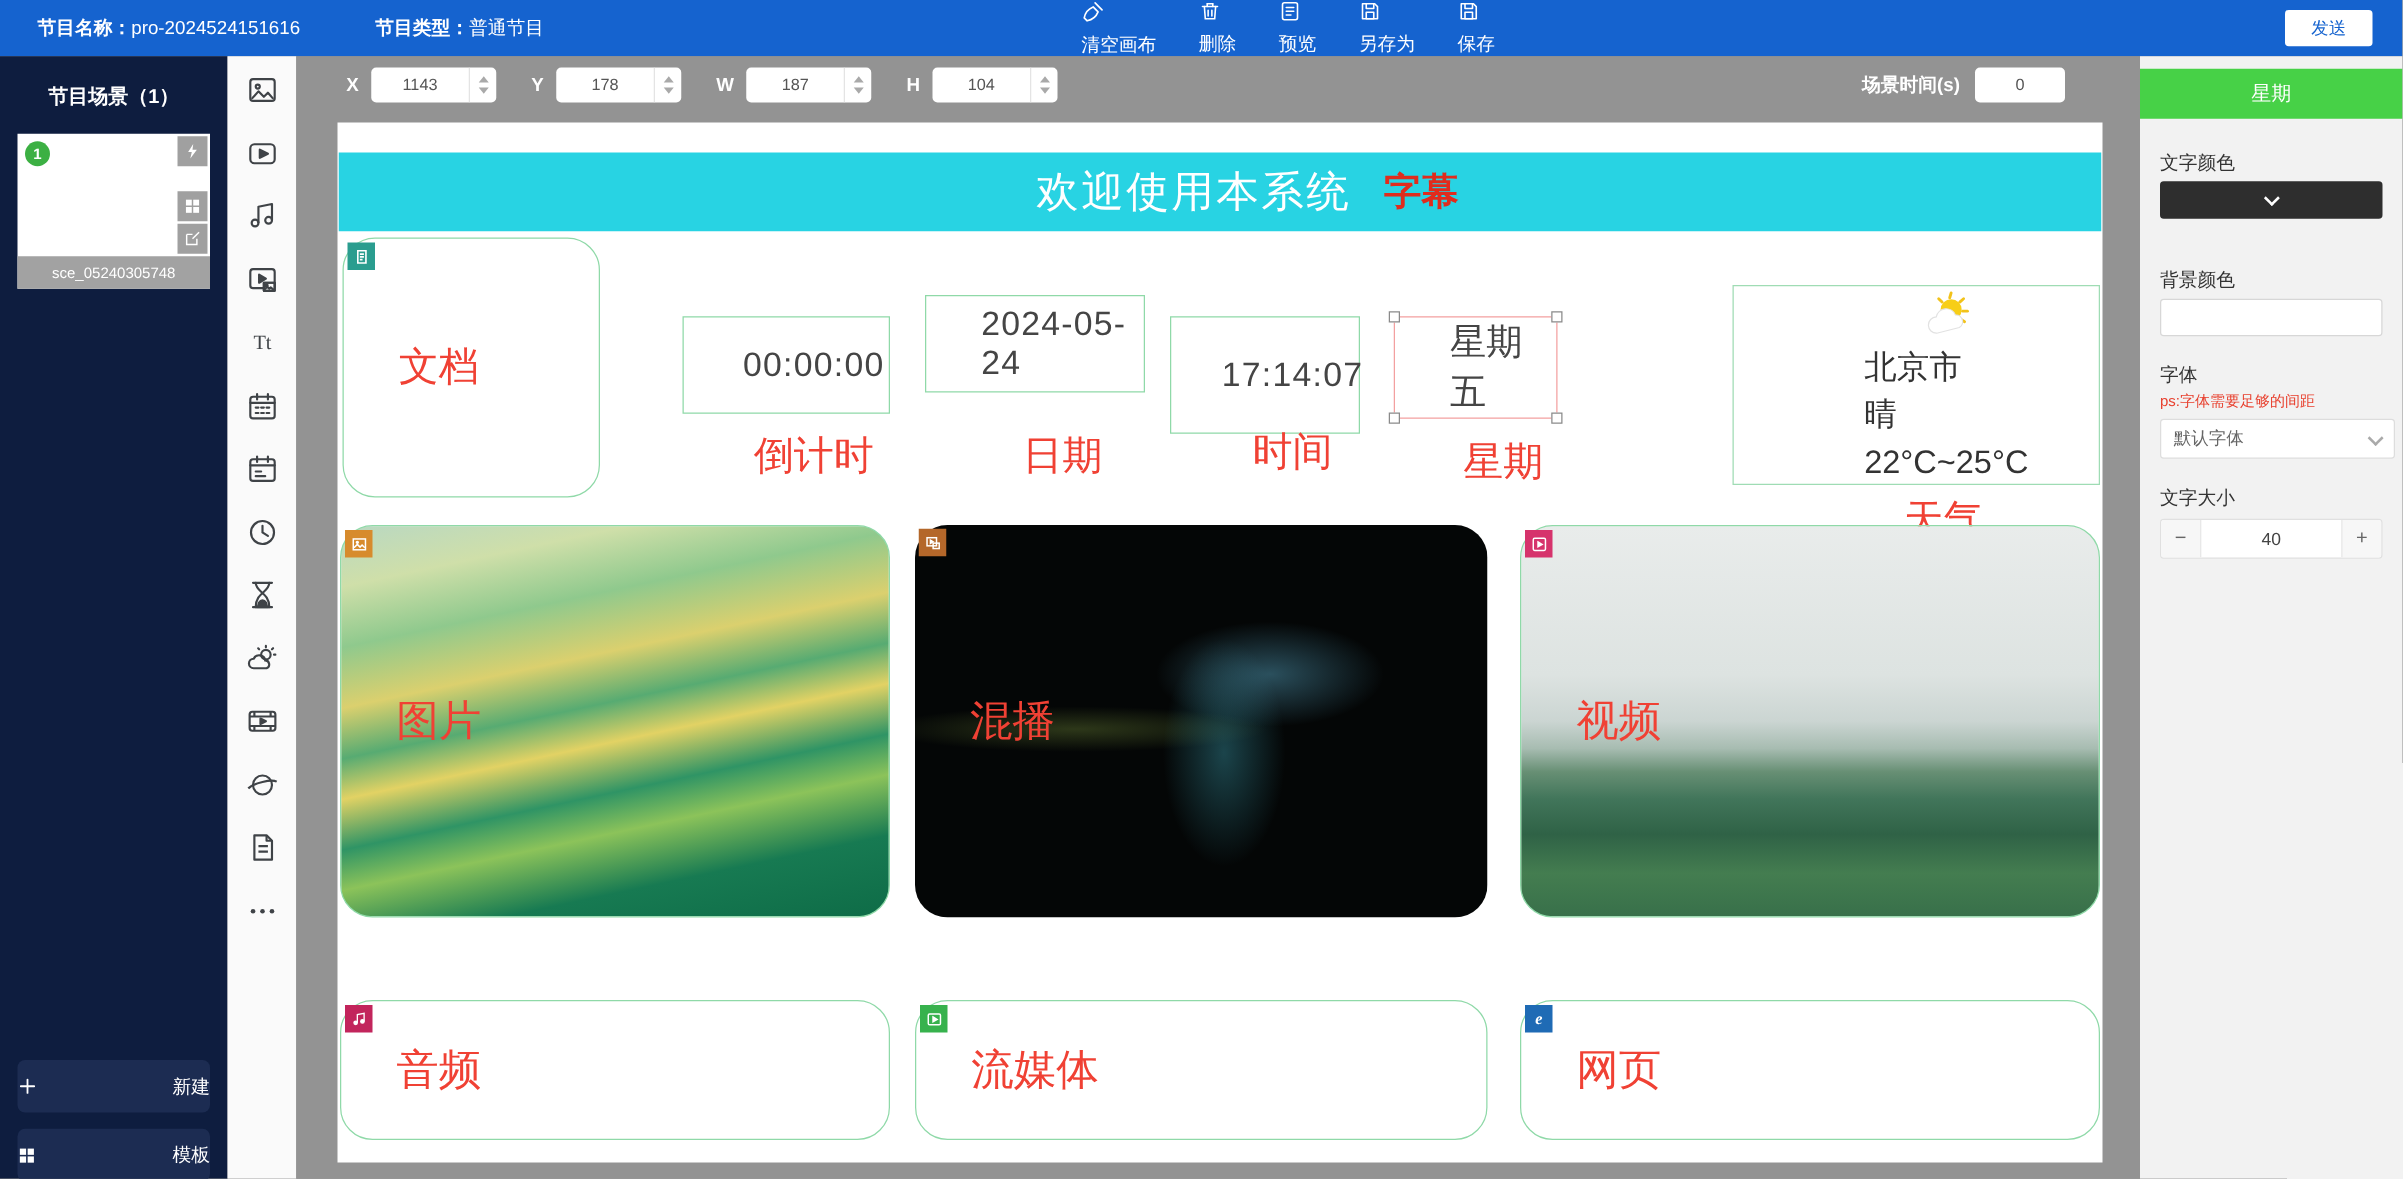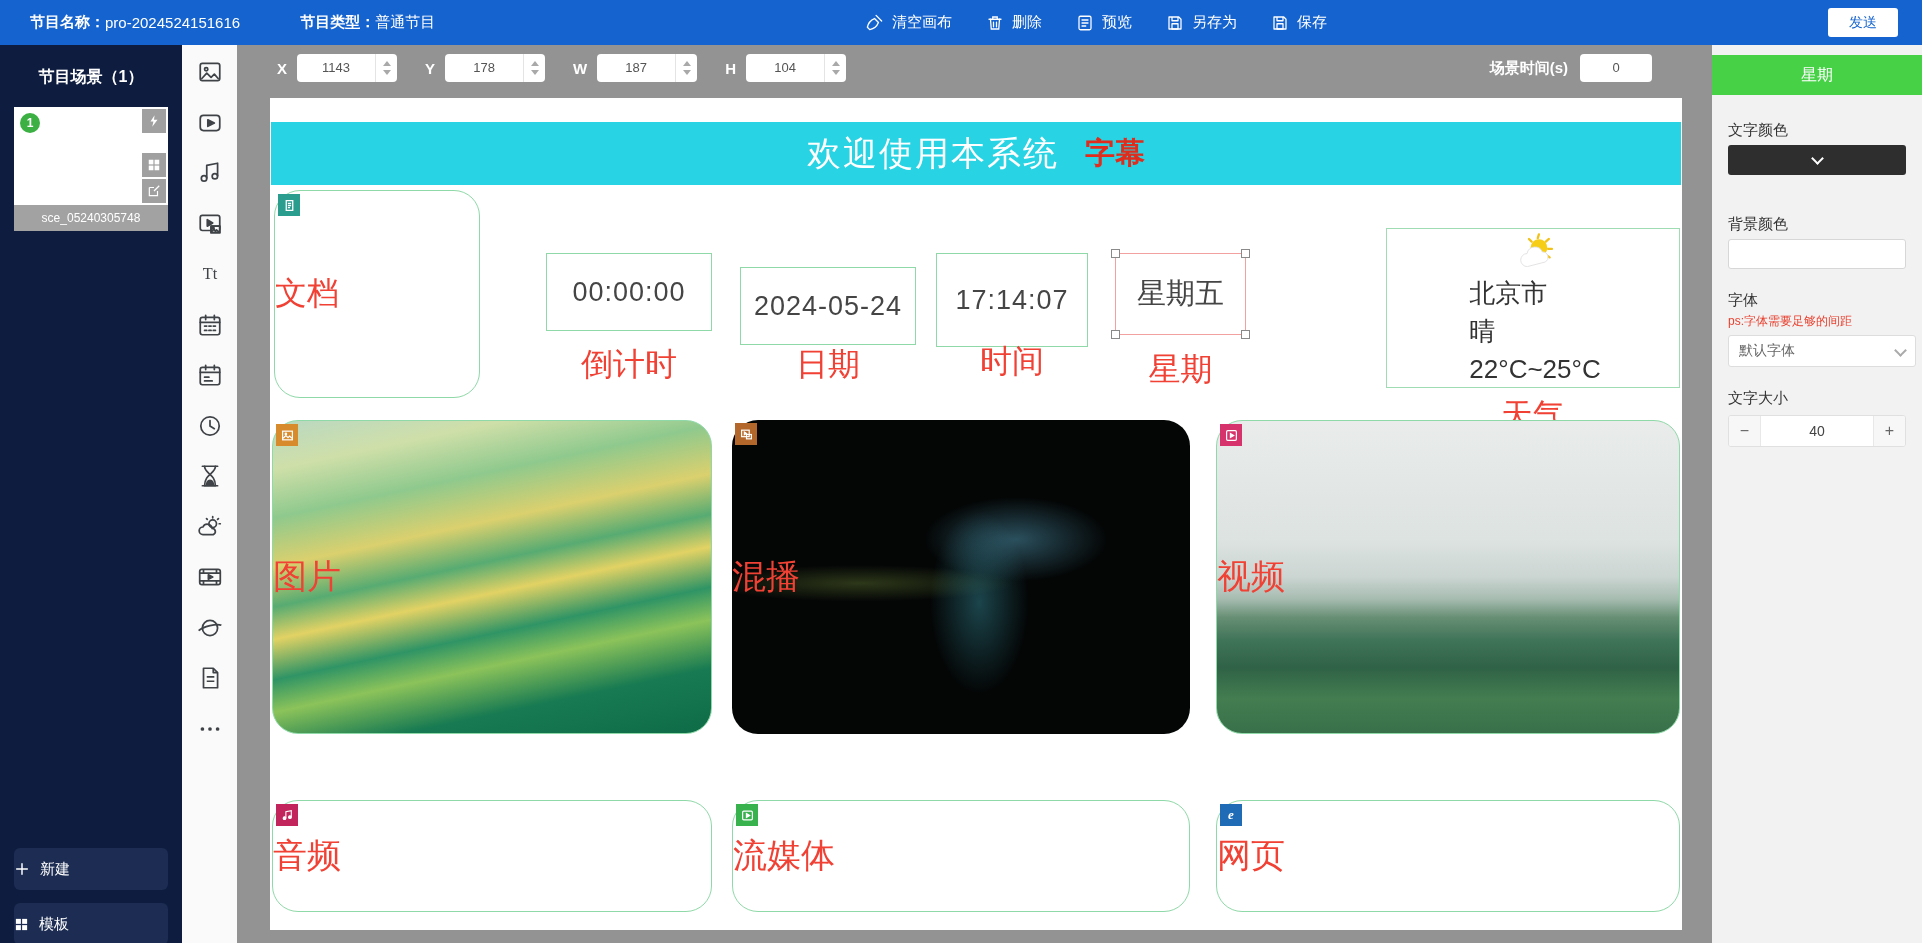--- a/index.html
+++ b/index.html
@@ -7,42 +7,42 @@
     font-family:"Liberation Sans","DejaVu Sans",sans-serif; }
   #app { position:relative; width:1922px; height:943px; }
 
   
   .topbar { position:absolute; left:0; top:0; width:1922px; height:45px;
     background:#1563cf; display:flex; align-items:center; color:#fff; font-size:15px; }
   .tb-left { display:flex; align-items:center; margin-left:30px; white-space:nowrap; }
   .tb-label { font-weight:bold; }
   .tb-value { margin-right:60px; }
   .tb-actions { position:absolute; left:865px; top:0; height:45px; display:flex; align-items:center; gap:34px; }
-  .tb-action { display:flex; align-items:center; gap:8px; cursor:pointer; }
+  .tb-action { display:flex; gap:8px; cursor:pointer;flex-direction:column; }
   .tb-action svg { display:block; }
   .send-btn { position:absolute; right:24px; top:8px; width:70px; height:29px; background:#fff;
     color:#1563cf; font-size:14px; border:none; border-radius:3px; display:flex;
     align-items:center; justify-content:center; cursor:pointer; }
 
   
   .sidebar { position:absolute; left:0; top:45px; width:182px; height:898px; background:#0e1d3f; }
   .sb-header { color:#fff; font-weight:bold; font-size:16px; text-align:center; padding-top:22px; }
   .scene-card { position:absolute; left:14px; top:62px; width:154px; height:124px; background:#fff; }
   .scene-badge { position:absolute; left:6px; top:6px; width:20px; height:20px; border-radius:50%;
     background:#3cb043; color:#fff; font-size:12px; font-weight:bold; display:flex;
     align-items:center; justify-content:center; }
   .scene-icons-top { position:absolute; right:2px; top:2px; }
   .scene-icons-bottom { position:absolute; right:2px; bottom:28px; display:flex; flex-direction:column; gap:2px; }
   .scene-ic { width:24px; height:24px; background:rgba(150,150,150,.9); display:flex;
     align-items:center; justify-content:center; cursor:pointer; }
   .scene-name { position:absolute; left:0; bottom:0; width:154px; height:26px; background:#a2a2a2;
     color:#fff; font-size:12px; display:flex; align-items:center; justify-content:center; }
   .sb-btn { position:absolute; left:14px; width:154px; height:42px; background:#1c2c52; border:none;
     border-radius:6px; color:#fff; font-size:15px; display:flex; align-items:center;
-    justify-content:flex-start; gap:10px; cursor:pointer; }
+    justify-content:space-between; gap:26px; cursor:pointer; }
   .sb-btn.new { top:803px; }
   .sb-btn.tpl { top:858px; }
 
   
   .toolstrip { position:absolute; left:182px; top:45px; width:55px; height:898px; background:#fafafa;
     display:flex; flex-direction:column; align-items:center; padding-top:14px; gap:16.5px; }
   .tool { width:34px; height:34px; display:flex; align-items:flex-start; justify-content:center;
     color:#3f4347; cursor:pointer; }
   .tool svg { display:block; }
 
@@ -58,21 +58,21 @@
   .tri-up { width:0; height:0; border-left:4px solid transparent; border-right:4px solid transparent;
     border-bottom:5px solid #a9a9a9; }
   .tri-down { width:0; height:0; border-left:4px solid transparent; border-right:4px solid transparent;
     border-top:5px solid #a9a9a9; }
   .scene-time { margin-left:auto; display:flex; align-items:center; gap:12px; margin-right:60px; }
   .time-input { width:72px; height:28px; background:#fff; border-radius:4px; color:#555;
     font-size:13px; font-weight:normal; text-align:center; line-height:28px; }
 
   
   .canvas { position:absolute; left:33px; top:53px; width:1412px; height:832px; background:#fff; }
-  .abs { position:absolute; }
+  .abs { position:absolute;padding-left:44px; }
   .marquee { left:1px; top:24px; width:1410px; height:63px; background:#28d3e3; display:flex;
     align-items:center; justify-content:center; gap:26px; }
   .marquee .m-text { color:#fff; font-size:34px; letter-spacing:2px; }
   .marquee .m-tag { color:#e02c1d; font-size:30px; font-weight:bold; }
   .gbox { border:1px solid #8fd9a8; background:#fff; }
   .wlabel { color:#f04134; font-size:32px; font-weight:500; text-align:center; }
   .wvalue { color:#454545; display:flex; align-items:center; justify-content:center; height:100%; }
   .center-red { display:flex; align-items:center; justify-content:flex-start; color:#f04134;
     font-size:34px; font-weight:500;border-radius:26px; }
   .badge { position:absolute; left:3px; top:3px; width:22px; height:22px; display:flex;
@@ -384,21 +384,21 @@
             </svg>
         </div>
         <span>文档</span>
       </div>
 
       <div class="abs gbox" style="left:276px;top:155px;width:166px;height:78px;">
         <div class="wvalue" style="font-size:27px;letter-spacing:1px;">00:00:00</div>
       </div>
       <div class="abs wlabel" style="left:276px;top:245px;width:166px;">倒计时</div>
 
-      <div class="abs gbox" style="left:470px;top:169px;width:176px;height:78px;">
+      <div class="abs gbox" style="left:470px;top:138px;width:176px;height:78px;">
         <div class="wvalue" style="font-size:27px;letter-spacing:1px;">2024-05-24</div>
       </div>
       <div class="abs wlabel" style="left:470px;top:245px;width:176px;">日期</div>
 
       <div class="abs gbox" style="left:666px;top:155px;width:152px;height:94px;">
         <div class="wvalue" style="font-size:27px;letter-spacing:1px;">17:14:07</div>
       </div>
       <div class="abs wlabel" style="left:666px;top:242px;width:152px;">时间</div>
 
       <div class="abs" style="left:845px;top:155px;width:131px;height:82px;border:1px solid #f3a0a0;background:#fff;">

